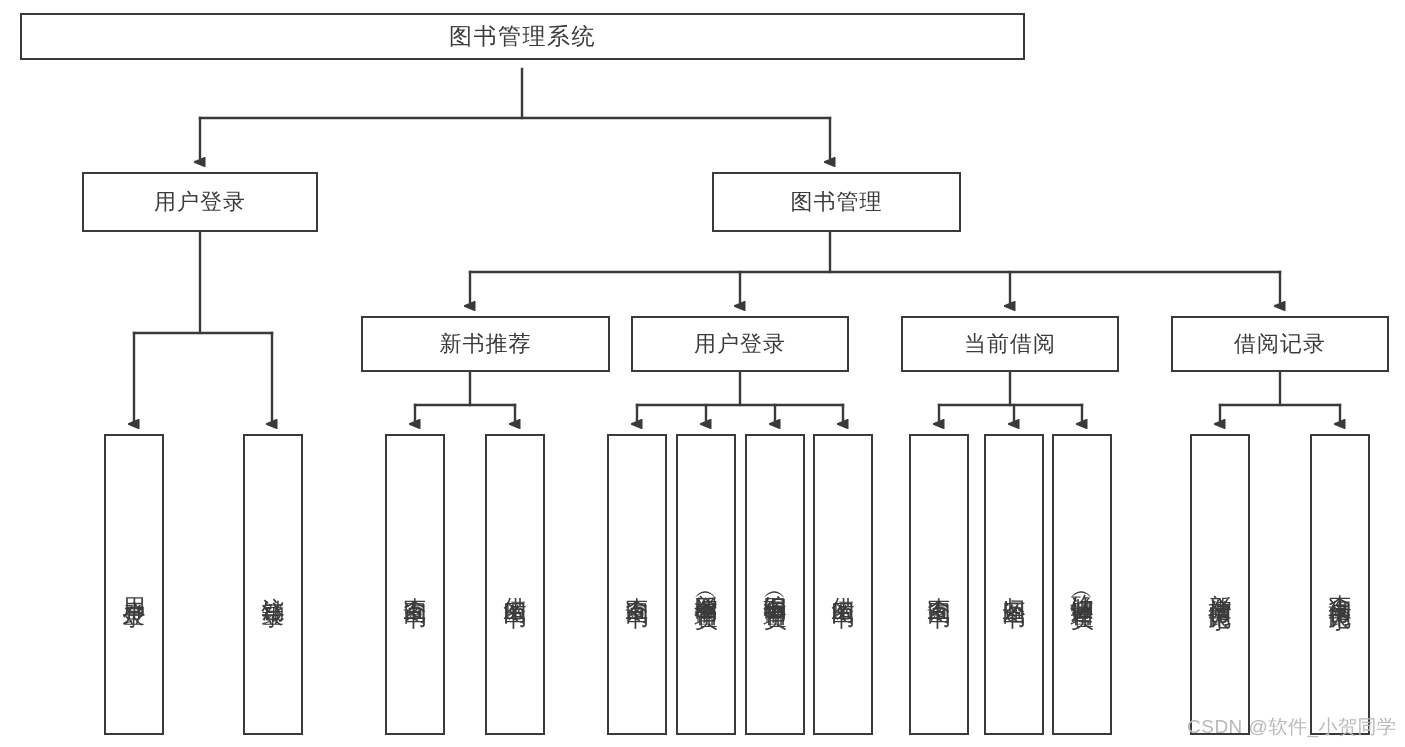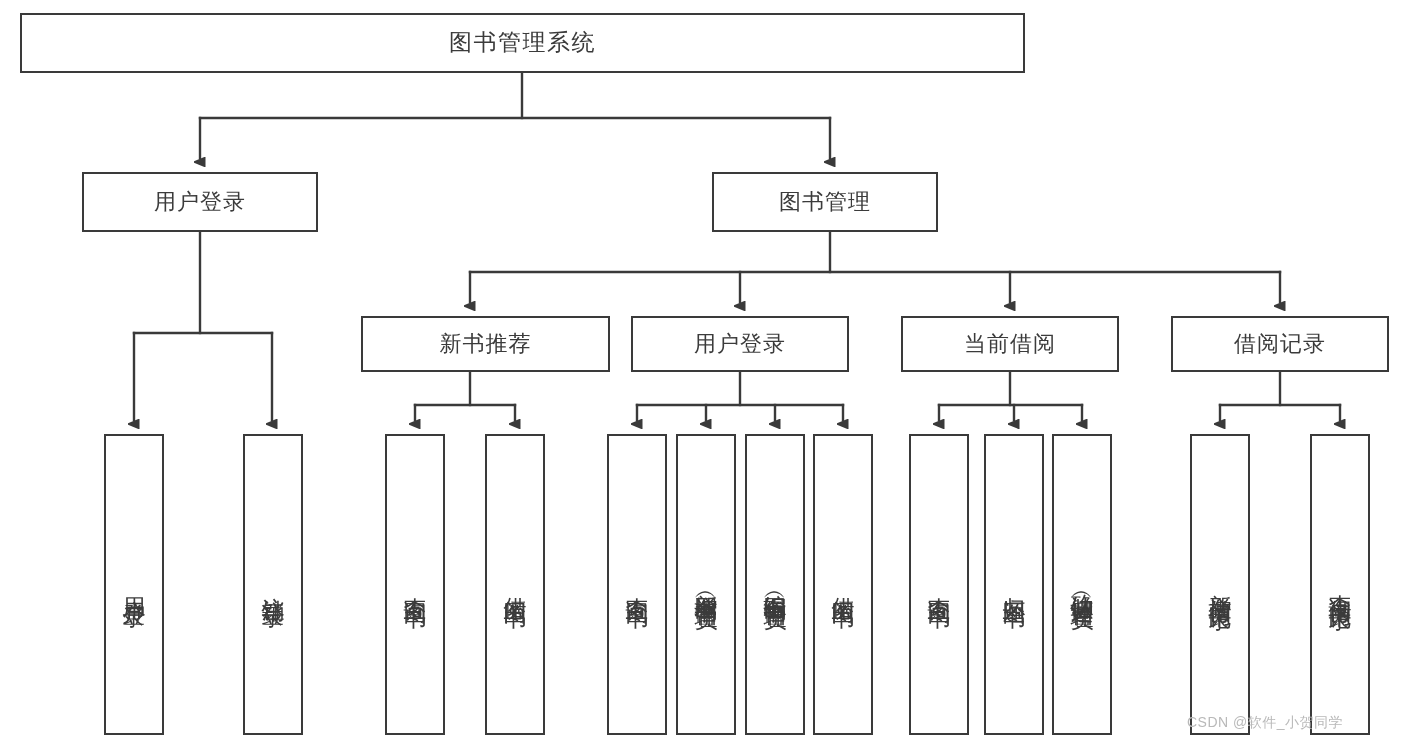--- a/index.html
+++ b/index.html
@@ -67,21 +67,21 @@
     max-height: 268px;
   }
   .node.vert.tall .node-label {
     max-height: 290px;
     letter-spacing: 2px;
   }
   #watermark {
     position: absolute;
     left: 1187px;
     top: 714px;
-    font-size: 14px;
+    font-size: 19px;
     color: #b9b9b9;
     letter-spacing: 0.5px;
     white-space: nowrap;
     z-index: 3;
     font-family: "Liberation Sans", "DejaVu Sans", sans-serif;
   }
 </style>
 </head>
 <body>
 
@@ -133,28 +133,28 @@
       <path d="M 1014 405 L 1014 420" marker-end="url(#arrowhead)"></path>
       <path d="M 1082 405 L 1082 420" marker-end="url(#arrowhead)"></path>
 
       <path d="M 1280 372 L 1280 405"></path>
       <path d="M 1220 405 L 1340 405"></path>
       <path d="M 1220 405 L 1220 420" marker-end="url(#arrowhead)"></path>
       <path d="M 1340 405 L 1340 420" marker-end="url(#arrowhead)"></path>
     </g>
   </svg>
 
-  <div class="node horiz root" style="left: 20px; top: 13px; width: 1005px; height: 60px;">
+  <div class="node horiz root" style="left: 20px; top: 13px; width: 1005px; height: 47px;">
     <span class="node-label">图书管理系统</span>
   </div>
 
   <div class="node horiz" style="left: 82px; top: 172px; width: 236px; height: 60px;">
     <span class="node-label">用户登录</span>
   </div>
-  <div class="node horiz" style="left: 712px; top: 172px; width: 226px; height: 60px;">
+  <div class="node horiz" style="left: 712px; top: 172px; width: 249px; height: 60px;">
     <span class="node-label">图书管理</span>
   </div>
 
   <div class="node horiz" style="left: 361px; top: 316px; width: 249px; height: 56px;">
     <span class="node-label">新书推荐</span>
   </div>
   <div class="node horiz" style="left: 631px; top: 316px; width: 218px; height: 56px;">
     <span class="node-label">用户登录</span>
   </div>
   <div class="node horiz" style="left: 901px; top: 316px; width: 218px; height: 56px;">

